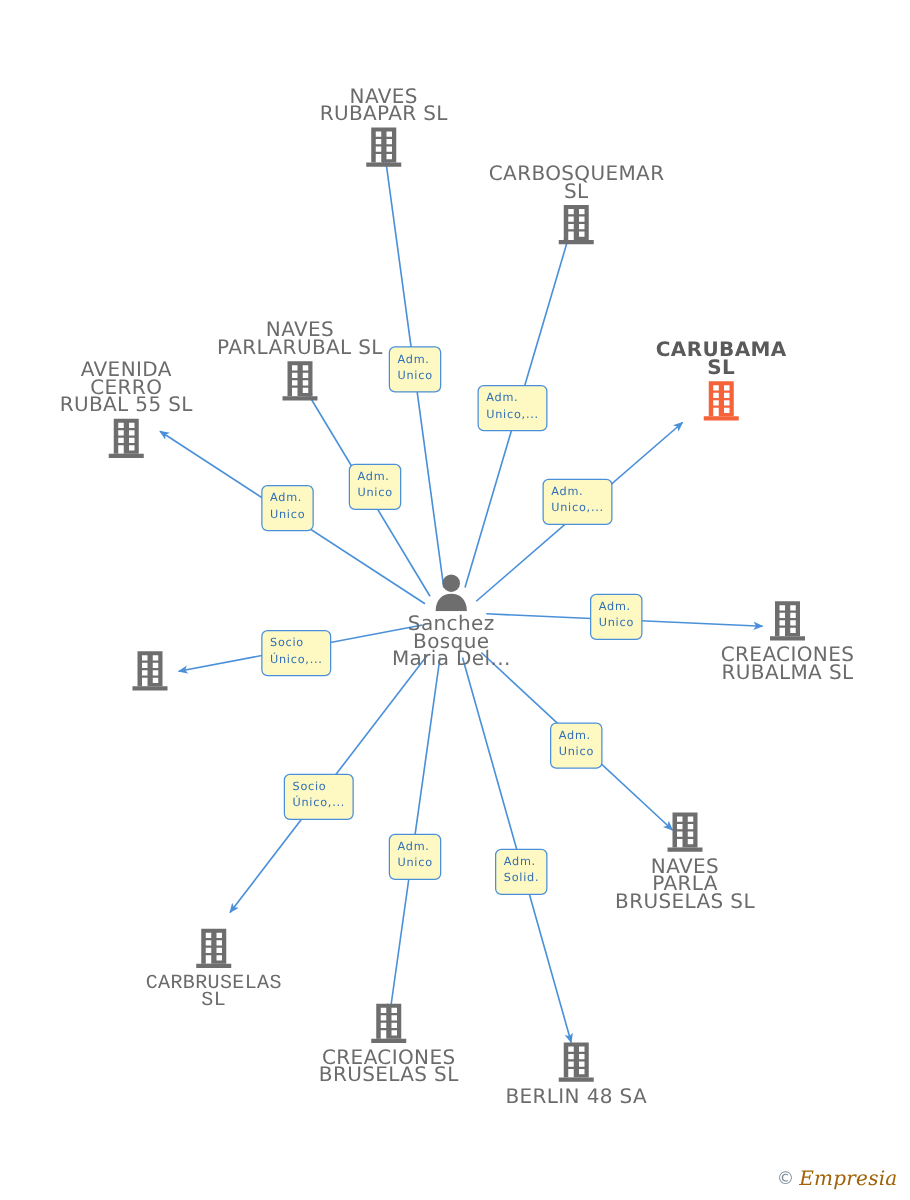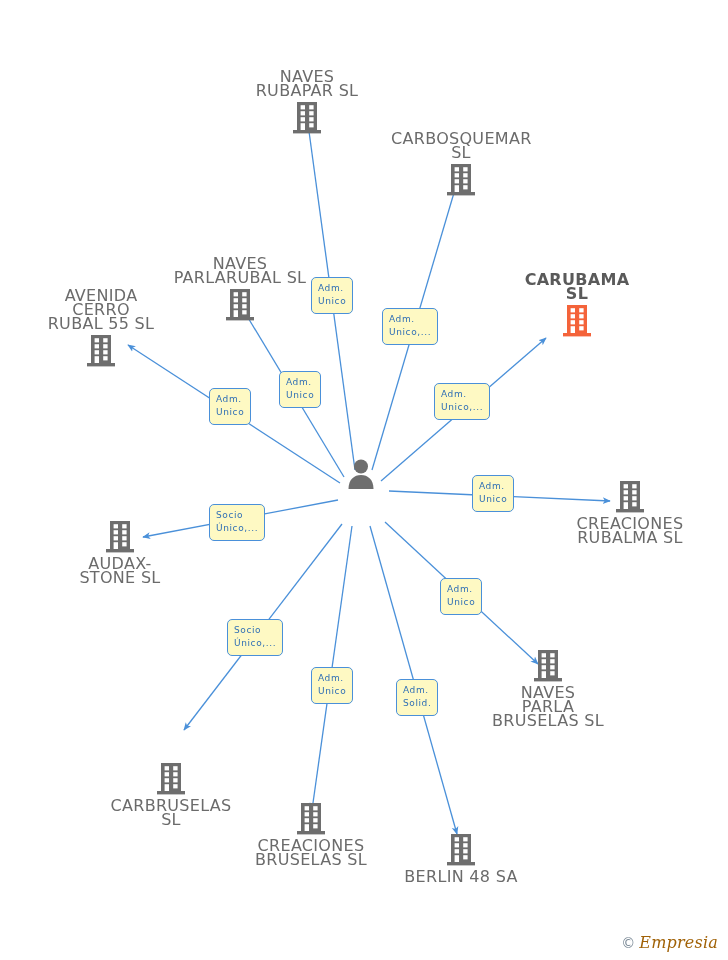--- a/index.html
+++ b/index.html
@@ -224,41 +224,39 @@
           <rect x="8.6" y="4.2" width="4.4" height="4.2" fill="#ffffff"></rect>
           <rect x="17.2" y="4.2" width="4.4" height="4.2" fill="#ffffff"></rect>
           <rect x="8.6" y="10.2" width="4.4" height="4.2" fill="#ffffff"></rect>
           <rect x="17.2" y="10.2" width="4.4" height="4.2" fill="#ffffff"></rect>
           <rect x="8.6" y="16.2" width="4.4" height="4.2" fill="#ffffff"></rect>
           <rect x="17.2" y="16.2" width="4.4" height="4.2" fill="#ffffff"></rect>
           <rect x="8.6" y="22.2" width="4.4" height="6.8" fill="#ffffff"></rect>
           <rect x="17.2" y="22.2" width="4.4" height="4.2" fill="#ffffff"></rect>
           <rect x="1" y="29" width="28" height="3.4" fill="#6e6e6e"></rect>
         </svg>
-        <div class="node-label">AUDAX-
-STONE SL</div>
       </div>
       <div class="node label-below" style="left: 548px; top: 648.5px;">
         <svg width="30" height="34" viewBox="0 0 30 34" class="node-icon">
           <rect x="5" y="1" width="20" height="28" fill="#6e6e6e"></rect>
           <rect x="8.6" y="4.2" width="4.4" height="4.2" fill="#ffffff"></rect>
           <rect x="17.2" y="4.2" width="4.4" height="4.2" fill="#ffffff"></rect>
           <rect x="8.6" y="10.2" width="4.4" height="4.2" fill="#ffffff"></rect>
           <rect x="17.2" y="10.2" width="4.4" height="4.2" fill="#ffffff"></rect>
           <rect x="8.6" y="16.2" width="4.4" height="4.2" fill="#ffffff"></rect>
           <rect x="17.2" y="16.2" width="4.4" height="4.2" fill="#ffffff"></rect>
           <rect x="8.6" y="22.2" width="4.4" height="6.8" fill="#ffffff"></rect>
           <rect x="17.2" y="22.2" width="4.4" height="4.2" fill="#ffffff"></rect>
           <rect x="1" y="29" width="28" height="3.4" fill="#6e6e6e"></rect>
         </svg>
         <div class="node-label">NAVES
 PARLA
 BRUSELAS SL</div>
       </div>
-      <div class="node label-below" style="left: 171px; top: 762px;">
+      <div class="node label-below" style="left: 171px; top: 742px; font-family: Liberation Mono, monospace;">
         <svg width="30" height="34" viewBox="0 0 30 34" class="node-icon">
           <rect x="5" y="1" width="20" height="28" fill="#6e6e6e"></rect>
           <rect x="8.6" y="4.2" width="4.4" height="4.2" fill="#ffffff"></rect>
           <rect x="17.2" y="4.2" width="4.4" height="4.2" fill="#ffffff"></rect>
           <rect x="8.6" y="10.2" width="4.4" height="4.2" fill="#ffffff"></rect>
           <rect x="17.2" y="10.2" width="4.4" height="4.2" fill="#ffffff"></rect>
           <rect x="8.6" y="16.2" width="4.4" height="4.2" fill="#ffffff"></rect>
           <rect x="17.2" y="16.2" width="4.4" height="4.2" fill="#ffffff"></rect>
           <rect x="8.6" y="22.2" width="4.4" height="6.8" fill="#ffffff"></rect>
           <rect x="17.2" y="22.2" width="4.4" height="4.2" fill="#ffffff"></rect>
@@ -296,20 +294,23 @@
           <rect x="17.2" y="22.2" width="4.4" height="4.2" fill="#ffffff"></rect>
           <rect x="1" y="29" width="28" height="3.4" fill="#6e6e6e"></rect>
         </svg>
         <div class="node-label">BERLIN 48 SA</div>
       </div>
       <div class="node label-below" style="left: 361px; top: 456.5px;">
         <svg width="32" height="32" viewBox="0 0 32 32" class="node-icon">
           <circle cx="16" cy="9.5" r="7" fill="#6e6e6e"></circle>
           <path d="M3.5 32 C3.5 22.4 9.2 18 16 18 C22.8 18 28.5 22.4 28.5 32 Z" fill="#6e6e6e"></path>
         </svg>
+        <div class="node-label">Sanchez
+Bosque
+Maria Del...</div>
       </div>
     </div>
   <div id="edge-labels-layer">
       <div class="edge-label" style="left: 311px; top: 276.5px;">Adm.
 Unico</div>
       <div class="edge-label" style="left: 382px; top: 307.5px;">Adm.
 Unico,...</div>
       <div class="edge-label" style="left: 434px; top: 382.5px;">Adm.
 Unico,...</div>
       <div class="edge-label" style="left: 279px; top: 370.5px;">Adm.

